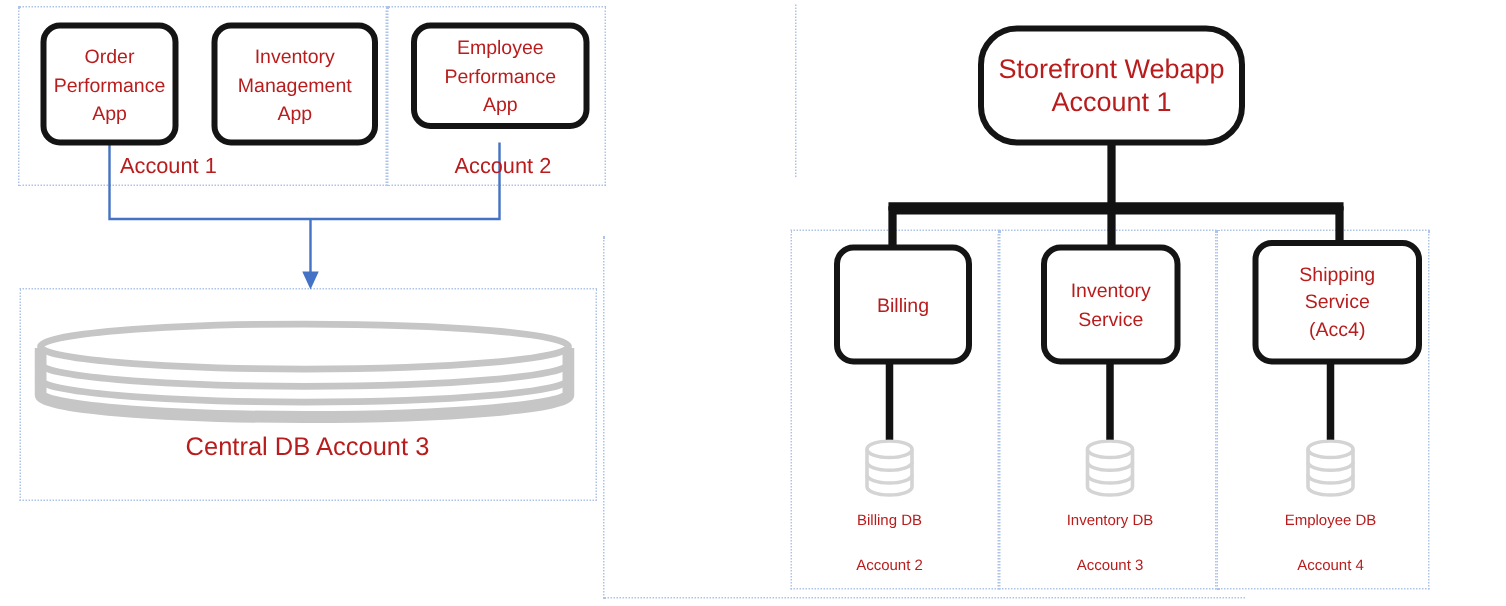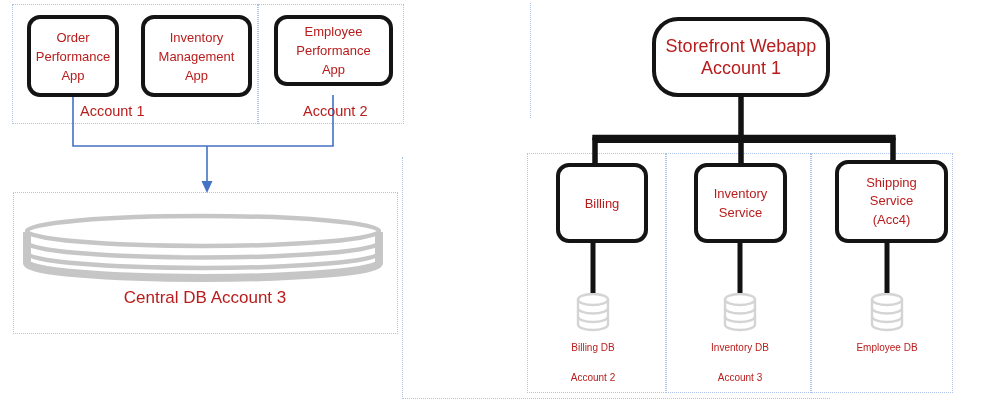--- a/index.html
+++ b/index.html
@@ -126,14 +126,15 @@
     <ellipse cx="17" cy="6.5" rx="15" ry="5.5" fill="#ffffff" stroke="#d4d4d4" stroke-width="2.4"></ellipse>
   </svg>
 
   <div class="dblabel" style="left:523px;top:342px;">Billing DB</div>
   <div class="dblabel" style="left:523px;top:372px;">Account 2</div>
 
   <div class="dblabel" style="left:670px;top:342px;text-align:center;">Inventory DB</div>
   <div class="dblabel" style="left:670px;top:372px;">Account 3</div>
 
   <div class="dblabel" style="left:817px;top:342px;">Employee DB</div>
+  <div class="dblabel" style="left:817px;top:372px;">Account 4</div>
 
 </div>
 
 </body></html>

